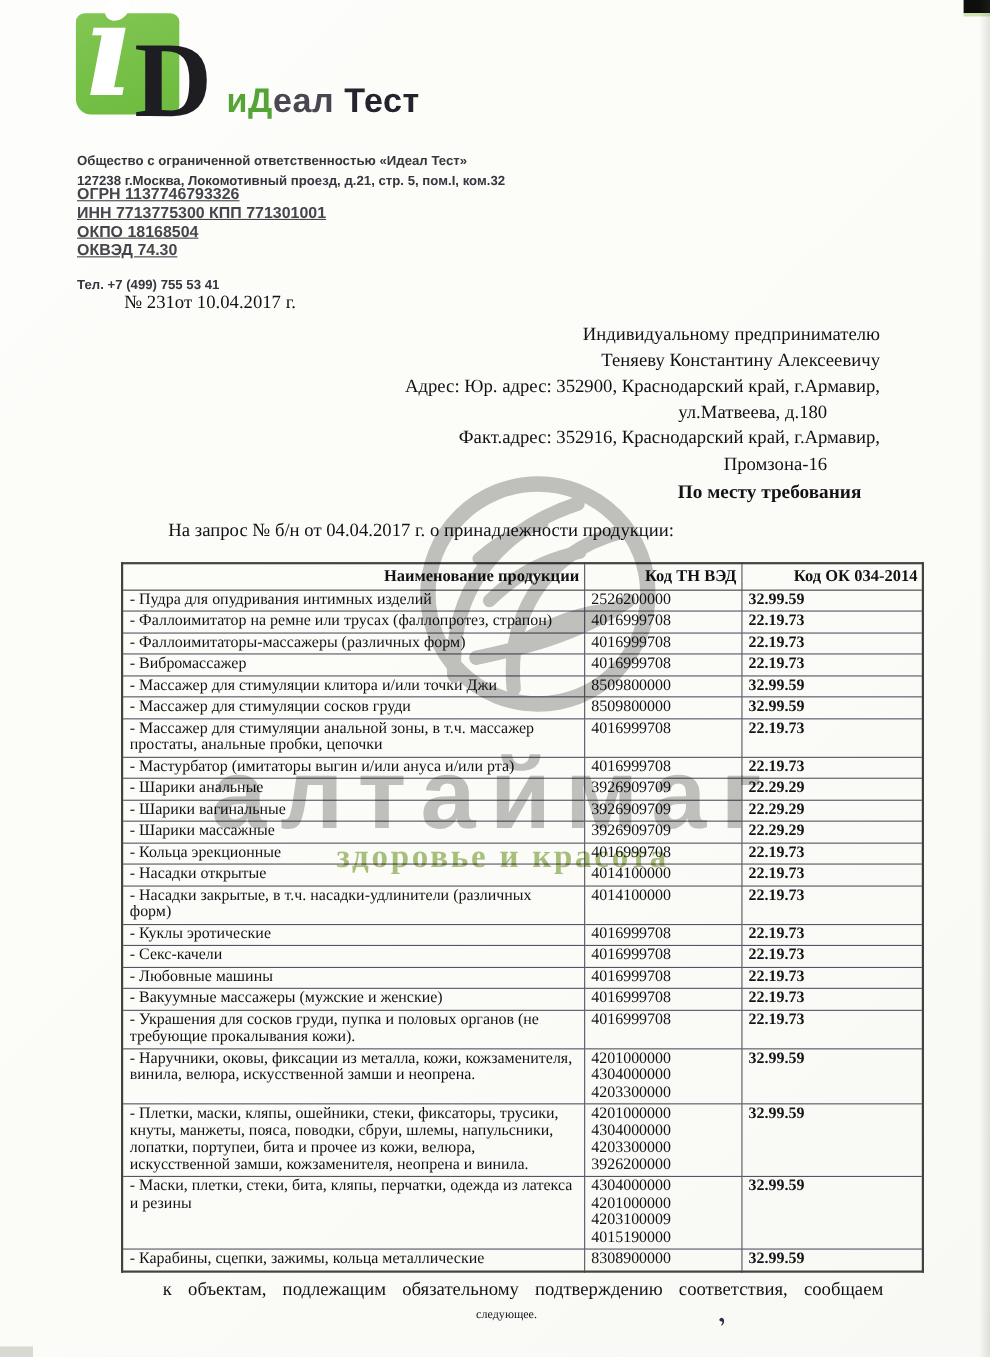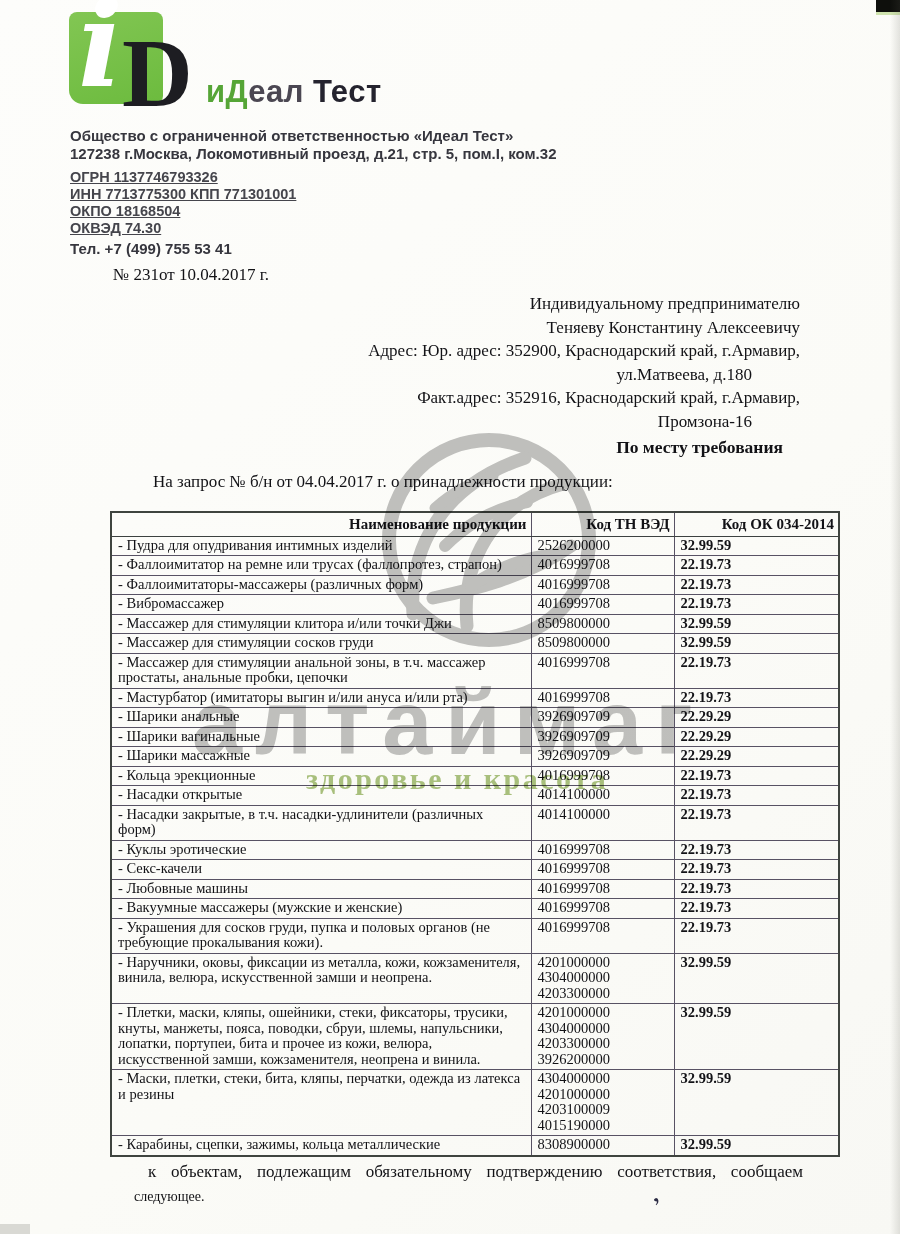--- a/index.html
+++ b/index.html
@@ -26,21 +26,21 @@
     left:122px; top:24px; font-family:"Liberation Serif", serif;
     font-size:98px; line-height:1; color:#1d1d22; font-weight:bold;
   }
   .brand { left:206px; top:76px; font-family:"Liberation Sans", sans-serif;
     font-size:31px; line-height:1; letter-spacing:0.5px; white-space:nowrap; }
   .brand .g { color:#55a536; font-weight:700; }
   .brand .m { color:#4b4752; font-weight:600; }
   .brand .b { color:#24232e; font-weight:800; }
 
   .co { left:70px; font-family:"Liberation Sans", sans-serif; color:#36363e; white-space:nowrap; }
-  .co.bold { font-weight:700; font-size:15px; }
+  .co.bold { font-weight:700; font-size:12px;margin-top:12px; }
   .co.reg  { font-weight:600; font-size:14.5px; color:#45454c;text-decoration:underline; }
 
   
   .serif { font-family:"Liberation Serif", serif; color:#121216; }
   .num-line { left:113px; top:265px; font-size:17px; }
   .recipient { right:100px; top:292px; width:460px; text-align:right;
     font-size:17px; line-height:23.5px; }
   .recipient .ind1 { padding-right:48px; }
   .place-line { right:117px; top:437px; font-size:17.5px; font-weight:bold; }
   .request-line { left:153px; top:472px; font-size:17px; }
@@ -78,21 +78,21 @@
     font-size:30px; letter-spacing:2.5px; color:#9cb86a; opacity:0.85;
     white-space:nowrap;
   }
   .wm-emblem { left:375px; top:428px; opacity:0.85; }
 
   
   .footer-l1 {
     left:122px; top:1162px; width:681px; font-size:17px;
     text-indent:26px; text-align:justify; text-align-last:justify;
   }
-  .footer-l2 { left:134px; top:1189px; width:681px; font-size:14px; }
+  .footer-l2 { left:120px; top:1189px; width:681px; font-size:11px;text-align:center; }
 
   
   .art-topright { right:0; top:0; width:24px; height:12px; background:#0e0f0c; }
   .art-topright-green { right:0; top:12px; width:24px; height:3px; background:#cfe3ae; }
   .edge-right { right:0; top:0; width:10px; height:100%;
     background:linear-gradient(to right, rgba(0,0,0,0), rgba(90,90,80,0.16)); }
   .strip-bl { left:0; top:1224px; width:30px; height:10px; background:#d9d9d4; }
   .pen-mark { left:655px; top:1192px; font-size:22px; color:#2c2c44;
     transform:rotate(-28deg); font-weight:bold; }
 </style>

